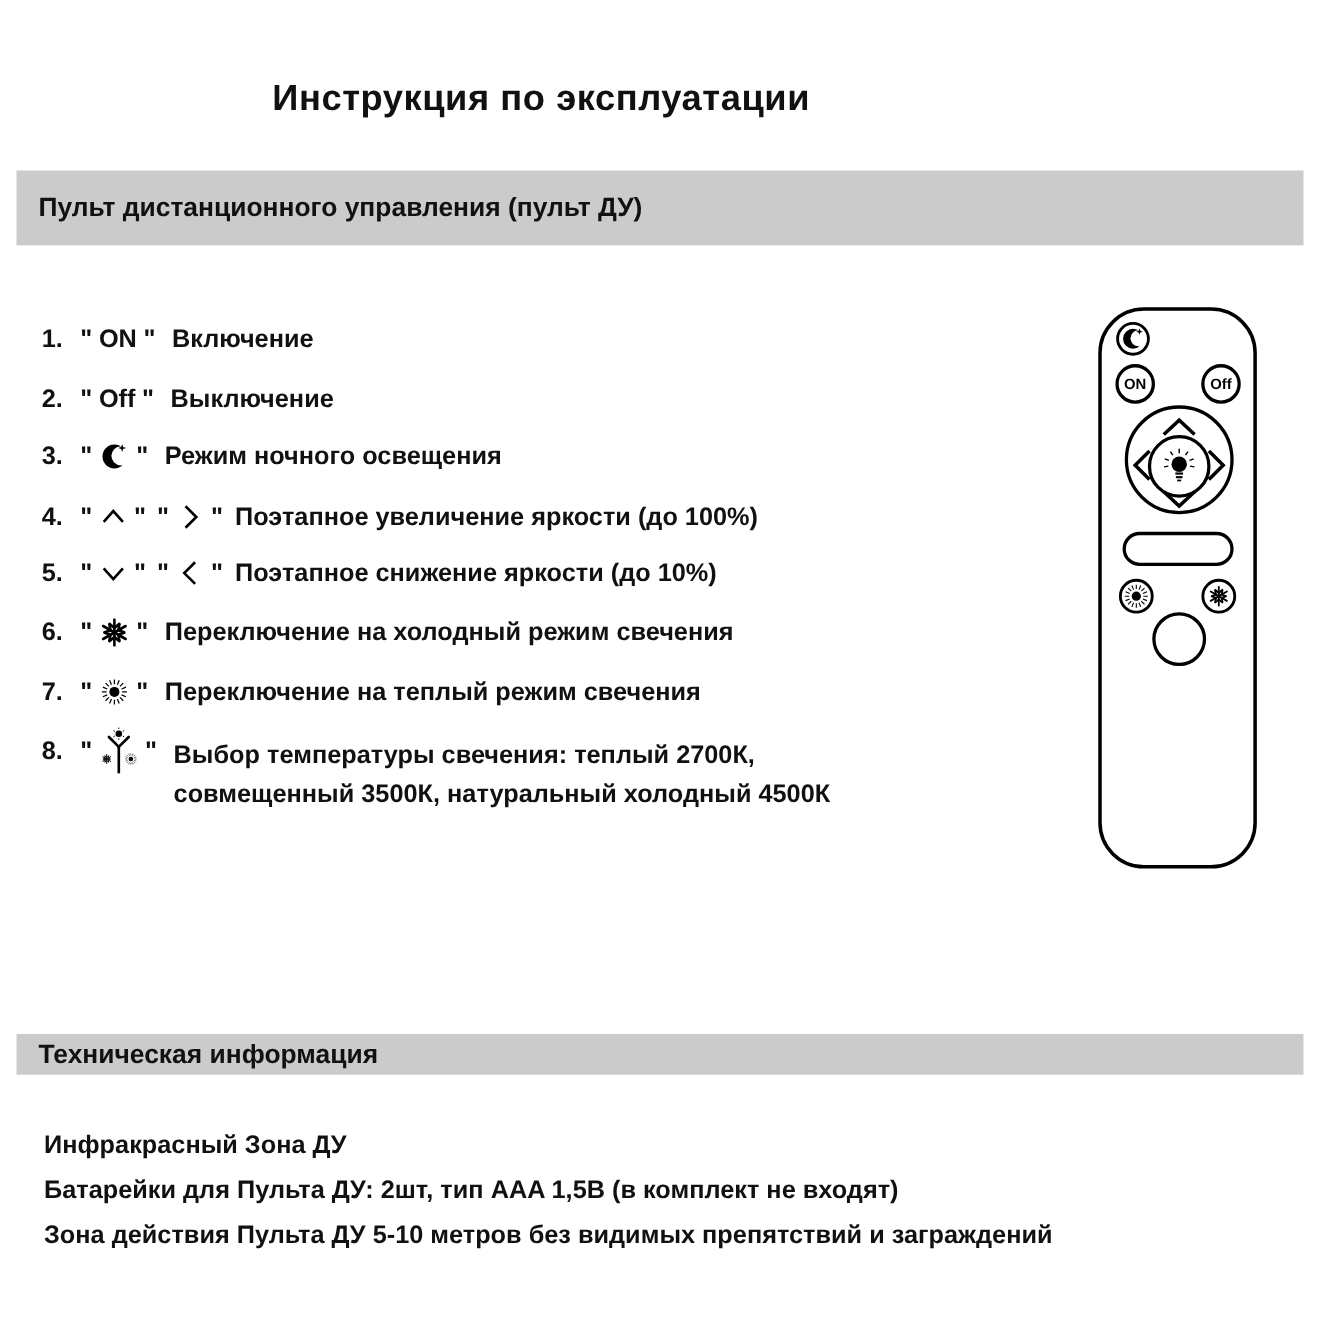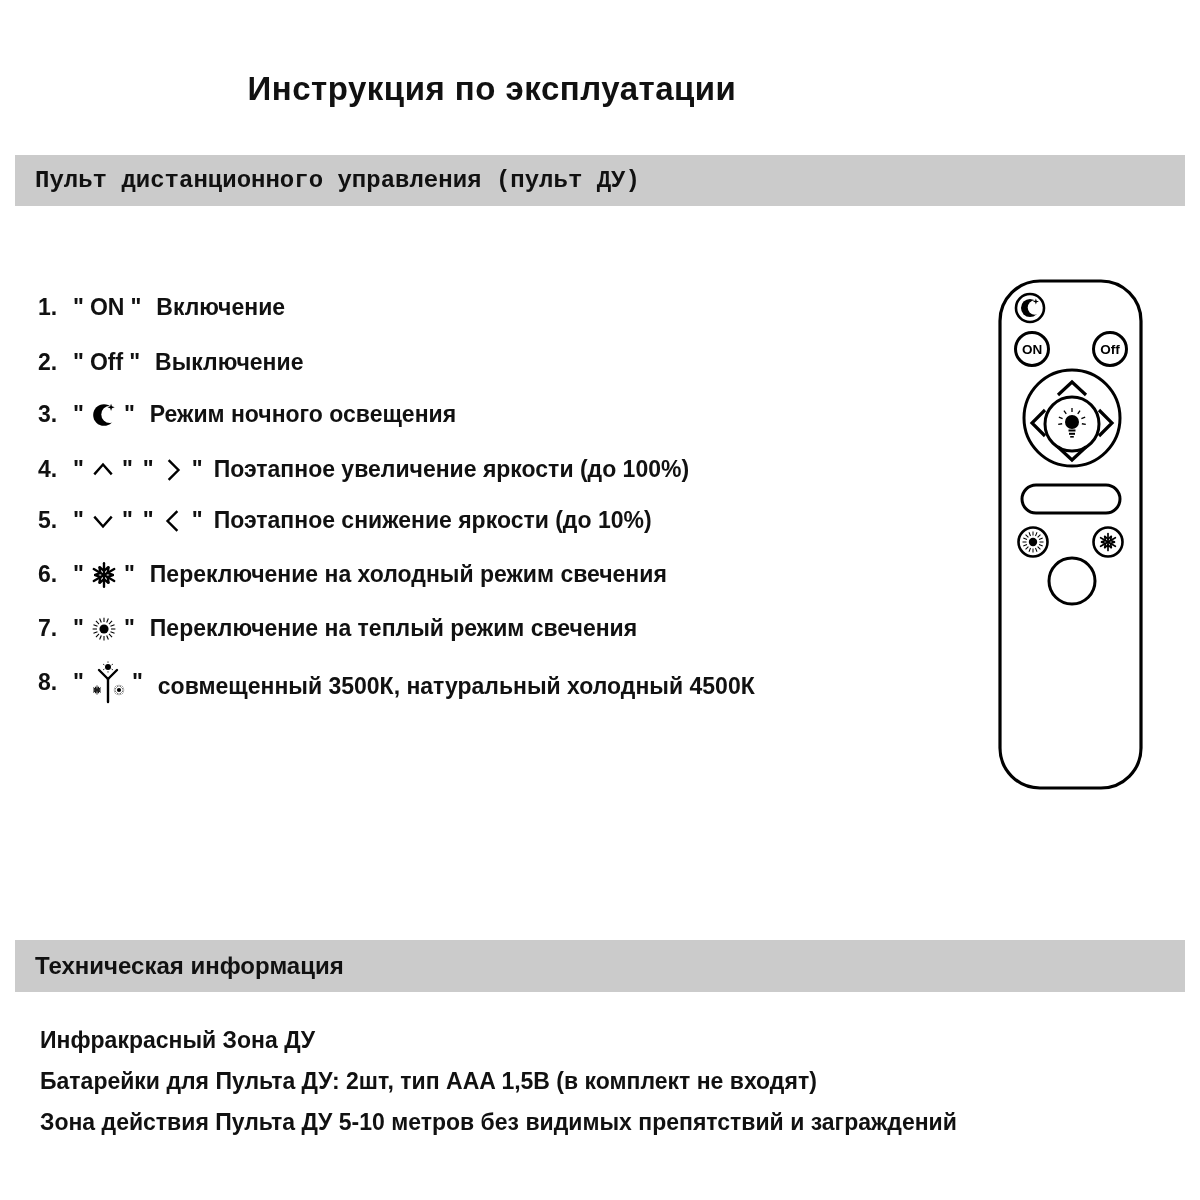--- a/index.html
+++ b/index.html
@@ -3,22 +3,22 @@
 <meta charset="utf-8">
 <style>
   html,body{margin:0;padding:0;background:#fff;}
   body{width:1200px;height:1200px;position:relative;overflow:hidden;
        font-family:"Liberation Sans",sans-serif;color:#111;}
   .page-title{position:absolute;left:0;top:70px;width:984px;text-align:center;
               font-size:33px;font-weight:bold;letter-spacing:0.5px;}
   .bar{position:absolute;left:15px;width:1170px;background:#cbcbcb;
        display:flex;align-items:center;padding-left:20px;box-sizing:border-box;
        font-size:24px;font-weight:bold;}
-  .bar1{top:155px;height:51px;font-family:Liberation Mono, monospace;}
-  .bar2{top:940px;height:52px;}
+  .bar1{top:155px;height:68px;}
+  .bar2{top:940px;height:37px;}
   .item{position:absolute;left:38px;display:flex;align-items:center;
         font-size:23px;font-weight:bold;white-space:nowrap;}
   .item .num{width:30px;flex:0 0 auto;}
   .item .q{margin:0 5px;}
   .item .kw{margin:0 1px;}
   .item .desc{margin-left:10px;}
   .item .desc-wide{margin-left:6px;}
   .item .licon{display:block;margin:0 2px;}
   .item8{align-items:flex-start;line-height:27px;}
   .item8 .licon{margin-top:-8px;}
@@ -173,20 +173,21 @@
 </div>
 
 <div class="item item8" style="top:669px">
   <span class="num">8.</span>
   <span class="q">"</span>
   <svg class="licon" width="34" height="44" viewBox="-17 -22 34 44">
       <use href="#tempsel"></use>
     </svg>
   <span class="q">"</span>
   <div class="desc8">
+    <div>Выбор температуры свечения: теплый 2700К,</div>
     <div>совмещенный 3500К, натуральный холодный 4500К</div>
   </div>
 </div>
 
 <div class="remote-wrap">
   <svg width="152" height="515" viewBox="0 0 152 515">
     <rect x="5" y="3" width="141" height="507" rx="40" fill="#fff" stroke="#000" stroke-width="3.2"></rect>
     <g>
       <circle cx="35" cy="30" r="14" fill="none" stroke="#000" stroke-width="2.6"></circle>
       <use href="#moonstar" transform="translate(35,30) scale(0.95)"></use>

